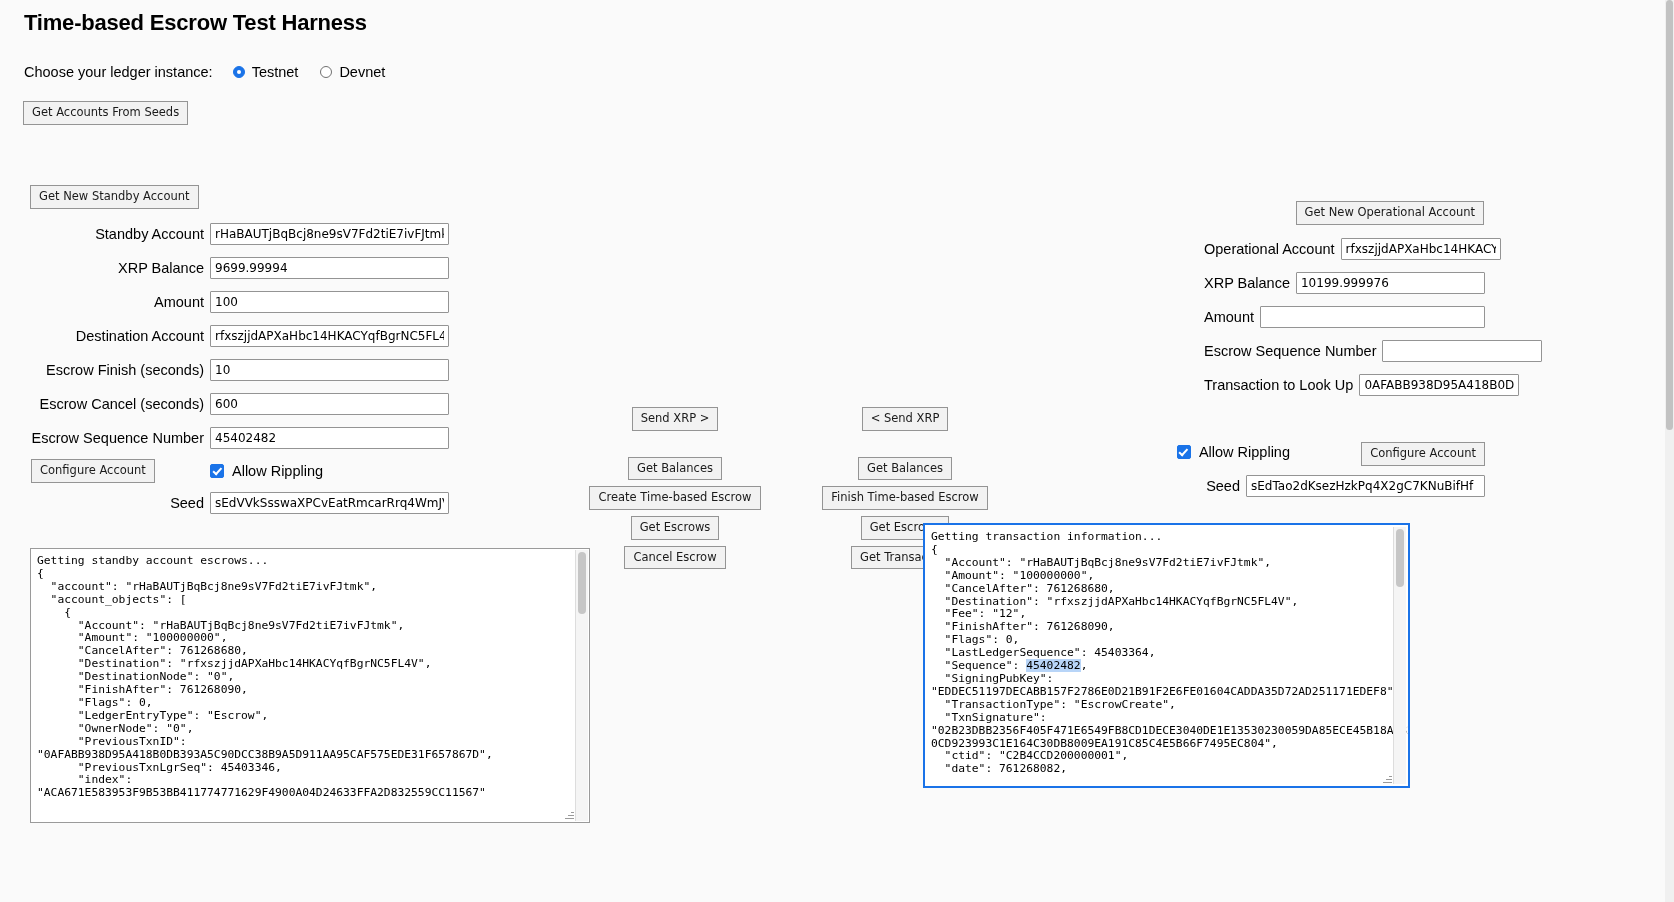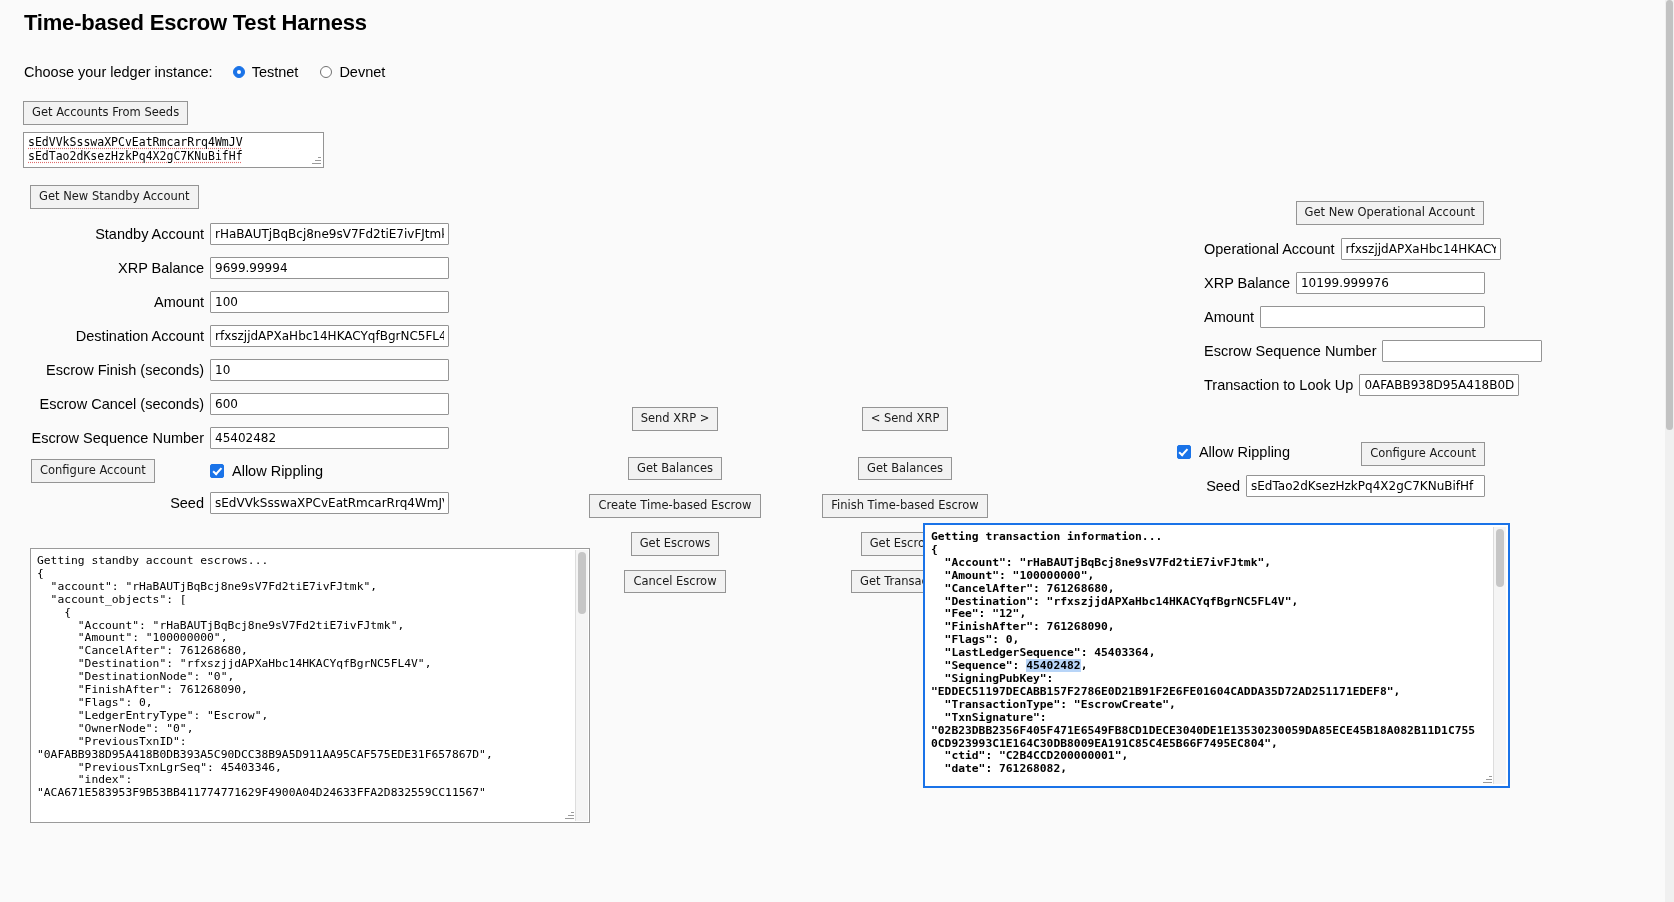--- a/index.html
+++ b/index.html
@@ -190,21 +190,21 @@
   }
   .center-col-right {
     position: absolute;
     left: 790px;
     top: 407px;
     width: 230px;
     display: flex;
     flex-direction: column;
     align-items: center;
   }
-  .center-col-left .btn, .center-col-right .btn { margin-bottom: 14px; }
+  .center-col-left .btn, .center-col-right .btn { margin-bottom: 6px; }
   .center-col-left .btn.tight, .center-col-right .btn.tight { }
 
   
   .log {
     position: absolute;
     background: #fff;
     font-family: "DejaVu Sans Mono", monospace;
     font-size: 11.3px;
     line-height: 12.9px;
     color: #000;
@@ -216,24 +216,23 @@
   .log-left {
     left: 30px;
     top: 548px;
     width: 560px;
     height: 275px;
     border: 1px solid #9a9a9a;
   }
   .log-right {
     left: 923px;
     top: 523px;
-    width: 587px;
+    width: 487px;
     height: 265px;
     border: 2px solid #1a73e8;
-    font-weight: bold;
   }
   .sel { background: #b8d5f8; }
 
   
   .sbar {
     position: absolute;
     width: 12px;
     background: #f5f5f5;
     border-left: 1px solid #ddd;
   }
@@ -287,22 +286,20 @@
       <span class="radio-label">Testnet</span>
     </span>
     <span class="radio-group">
       <span class="radio"></span>
       <span class="radio-label">Devnet</span>
     </span>
   </div>
 
   <div class="btn btn-accounts-from-seeds">Get Accounts From Seeds</div>
 
-  <div class="seeds-area"><span class="seeds-line">sEdVVkSsswaXPCvEatRmcarRrq4WmJV</span>
-<span class="seeds-line">sEdTao2dKsezHzkPq4X2gC7KNuBifHf</span><span class="resize-grip"><span style="bottom:1px;width:9px"></span><span style="bottom:4px;width:6px"></span><span style="bottom:7px;width:3px"></span></span></div>
 
   <div class="btn btn-new-standby">Get New Standby Account</div>
 
   <div class="btn btn-new-operational">Get New Operational Account</div>
 
   <div class="form-left">
     <div class="frow">
       <span class="flabel">Standby Account</span>
       <input class="finput" value="rHaBAUTjBqBcj8ne9sV7Fd2tiE7ivFJtmk" style="">
     </div>

